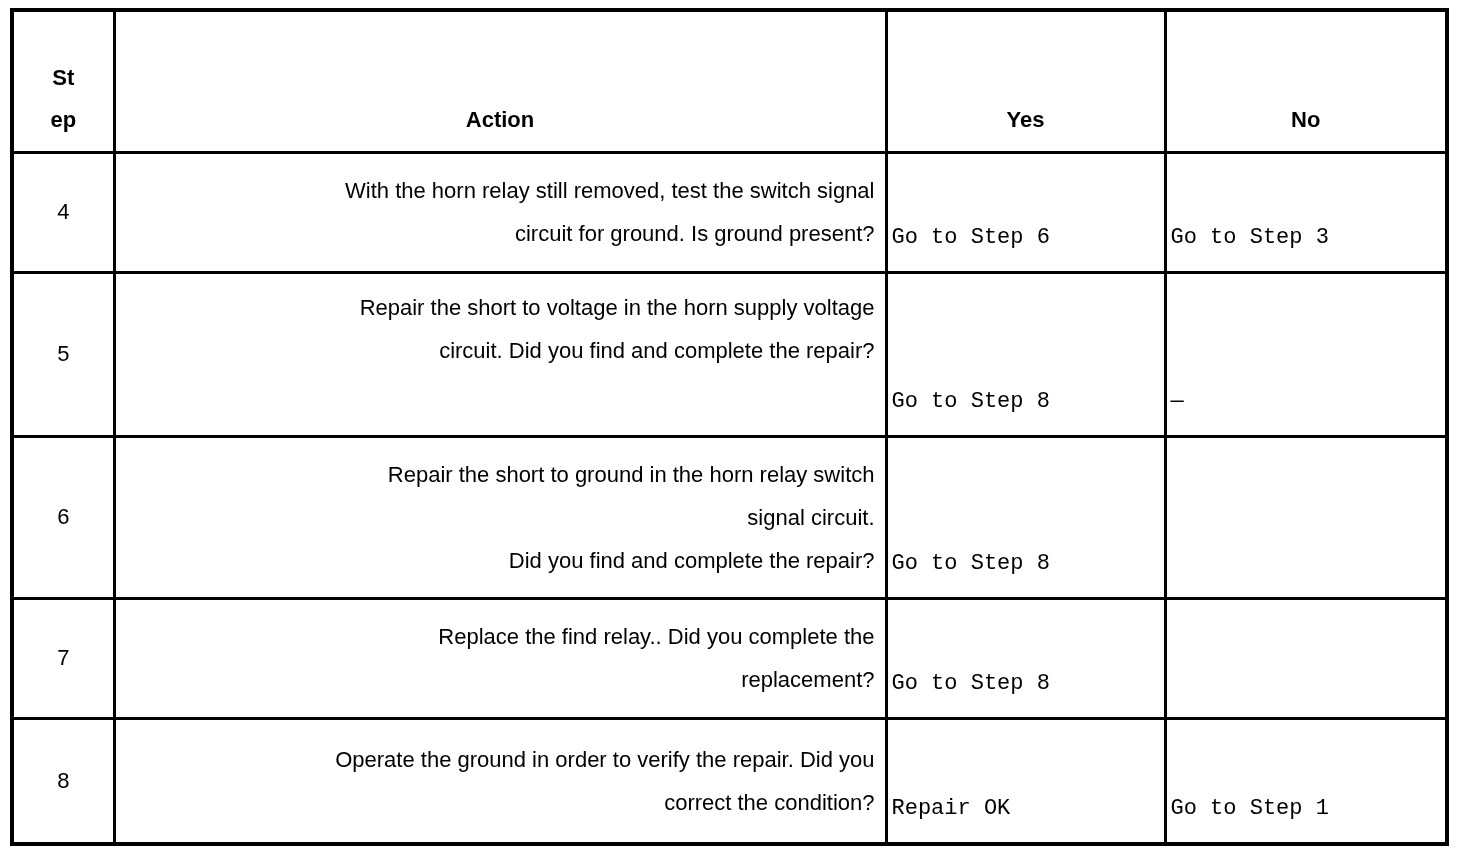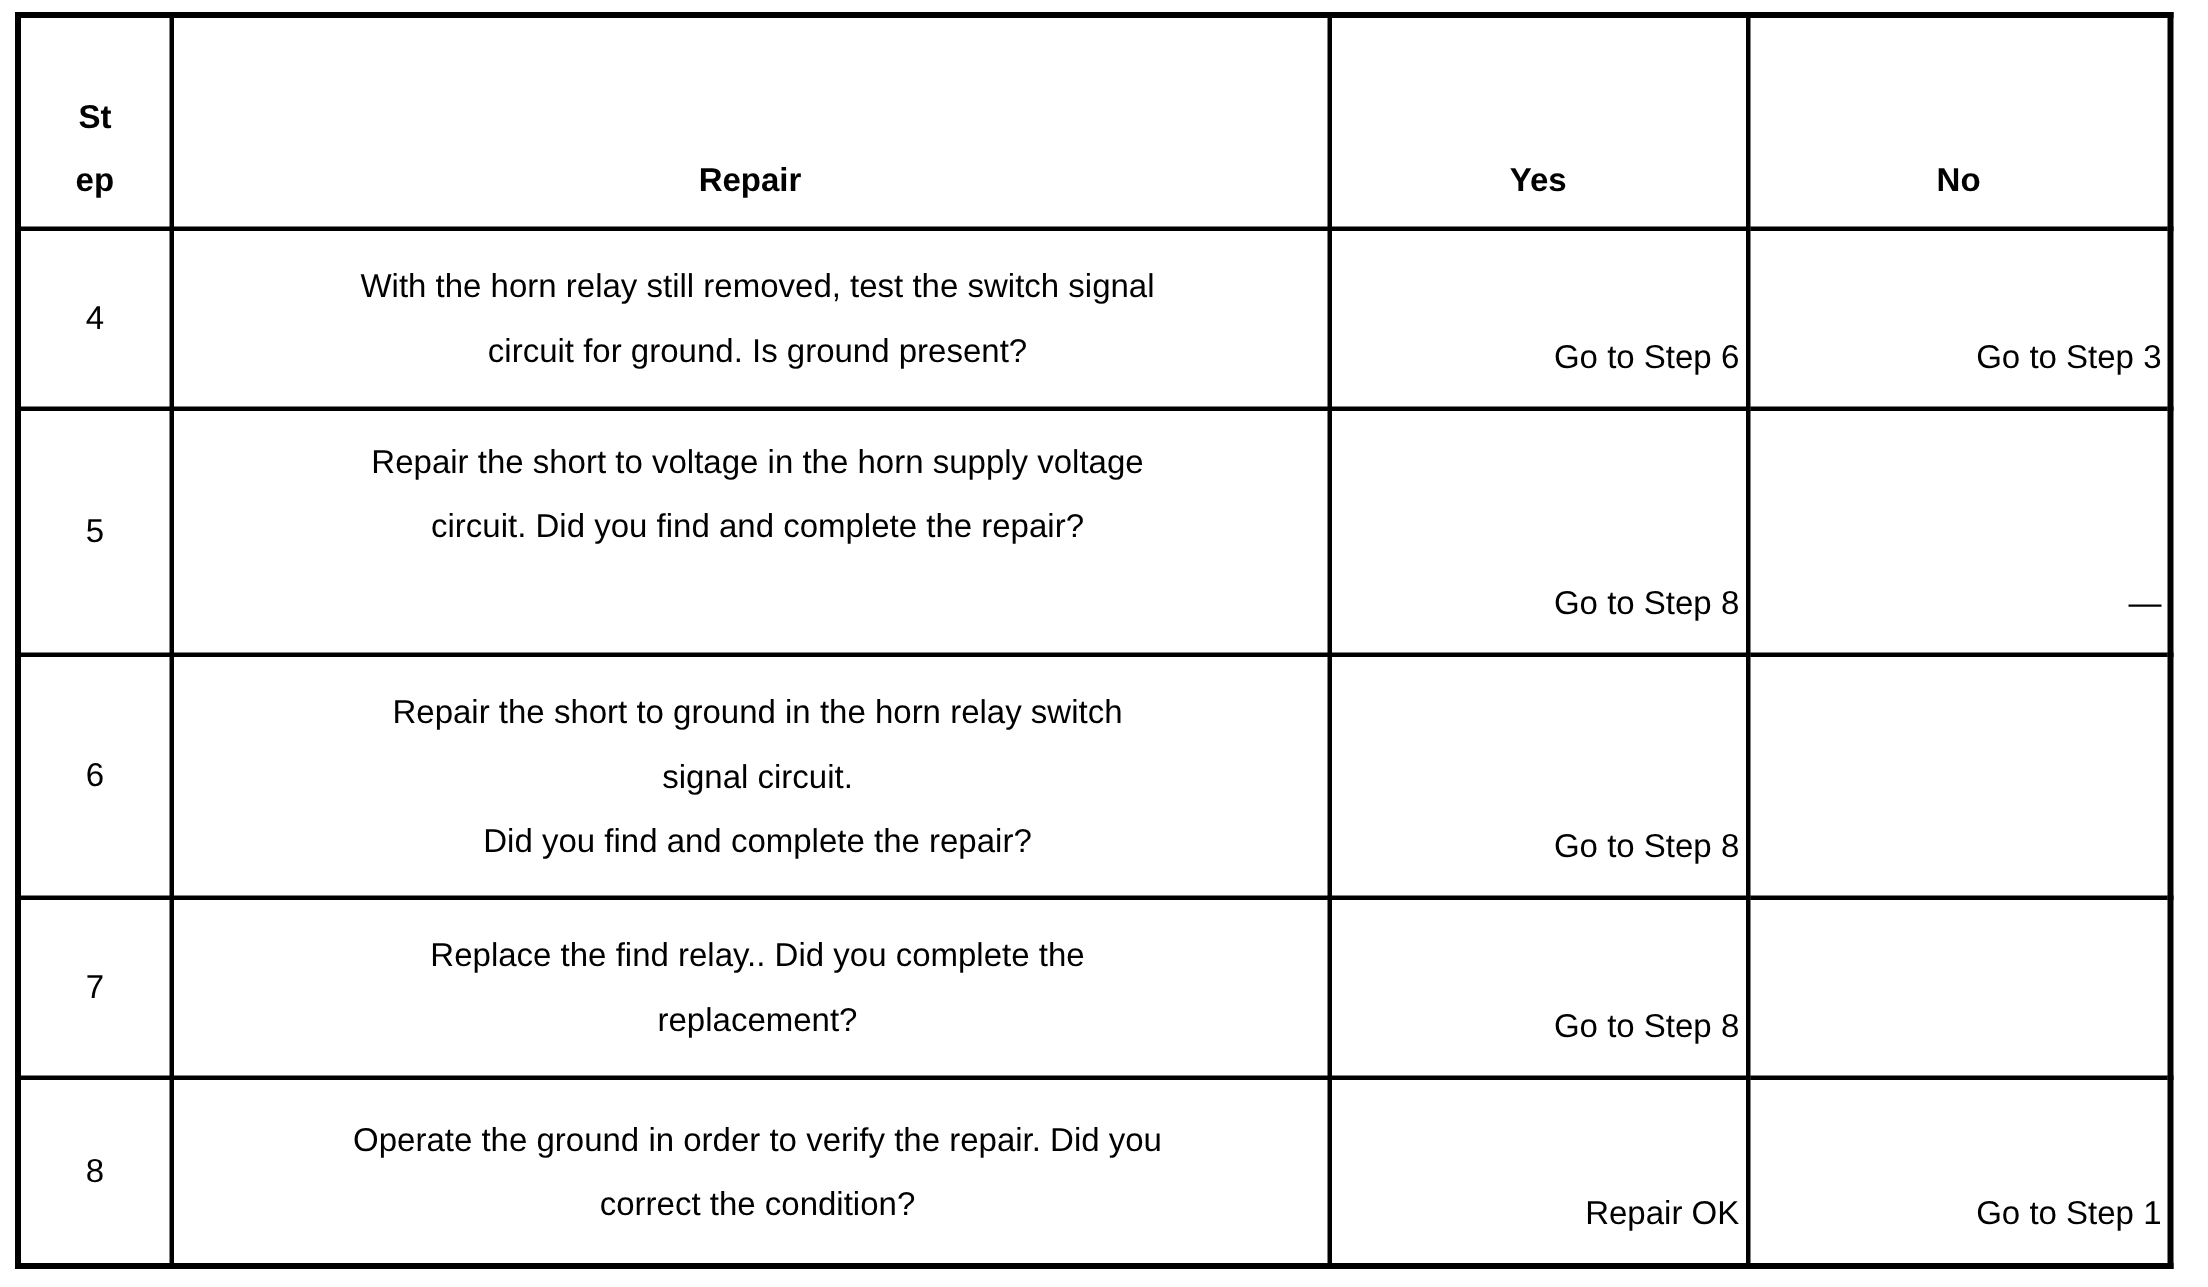--- a/index.html
+++ b/index.html
@@ -53,54 +53,55 @@
     white-space: pre-line;
   }
   
   td.cell-step {
     text-align: center;
     vertical-align: middle;
     padding: 0;
   }
   
   td.cell-action {
-    text-align: center;
+    text-align: right;
     vertical-align: middle;
     white-space: pre-line;
     line-height: 43px;
     padding: 0 10px 0 20px;
   }
   tr.action-top td.cell-action {
     vertical-align: top;
     padding-top: 12px;
   }
   
   td.cell-yes, td.cell-no {
-    text-align: right;
+    text-align: left;
     vertical-align: bottom;
     line-height: 43px;
     padding: 0 4px 12px 4px;
+    font-family: Liberation Mono, monospace;
   }
 </style>
 </head>
 <body>
 
 <div class="page">
   <table class="diag-table">
     <colgroup>
       <col class="c-step">
       <col class="c-action">
       <col class="c-yes">
       <col class="c-no">
     </colgroup>
     <thead>
       <tr class="h-header">
         <th class="step-hdr">St
 ep</th>
-        <th>Repair</th>
+        <th>Action</th>
         <th>Yes</th>
         <th>No</th>
       </tr>
     </thead>
     <tbody>
       <tr class="h-r4">
         <td class="cell-step">4</td>
         <td class="cell-action">With the horn relay still removed, test the switch signal
 circuit for ground. Is ground present?</td>
         <td class="cell-yes">Go to Step 6</td>

